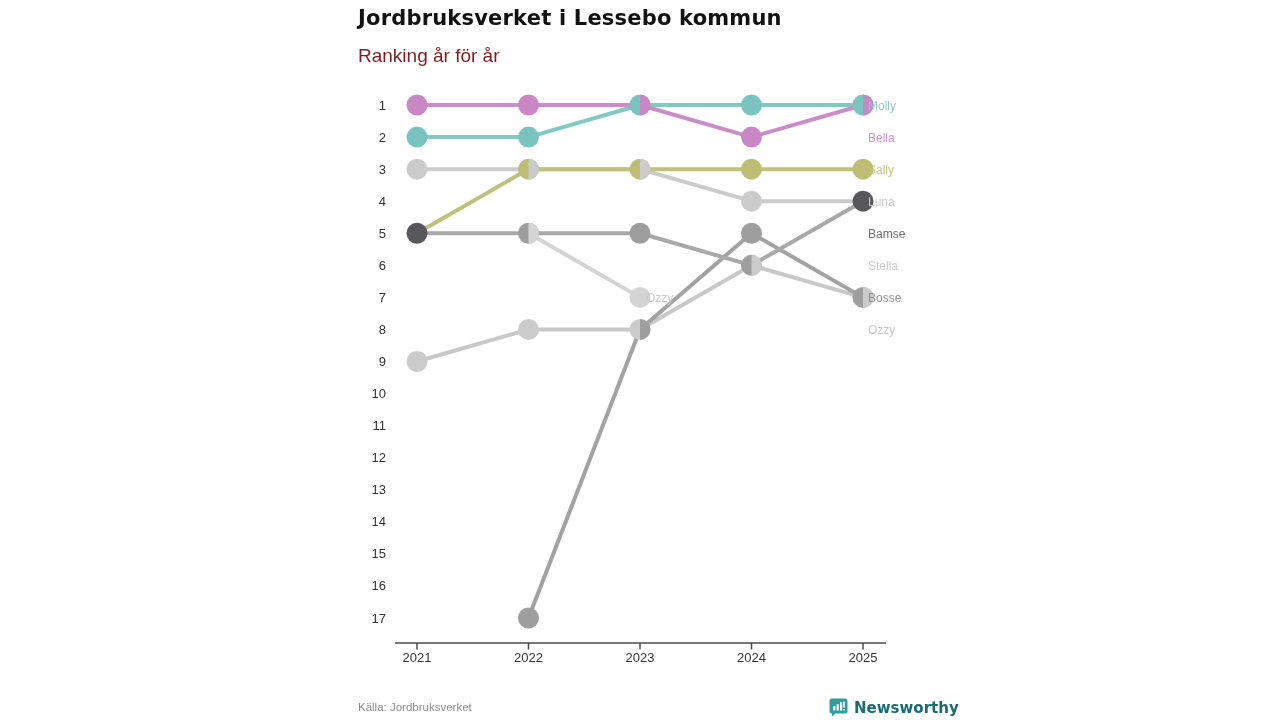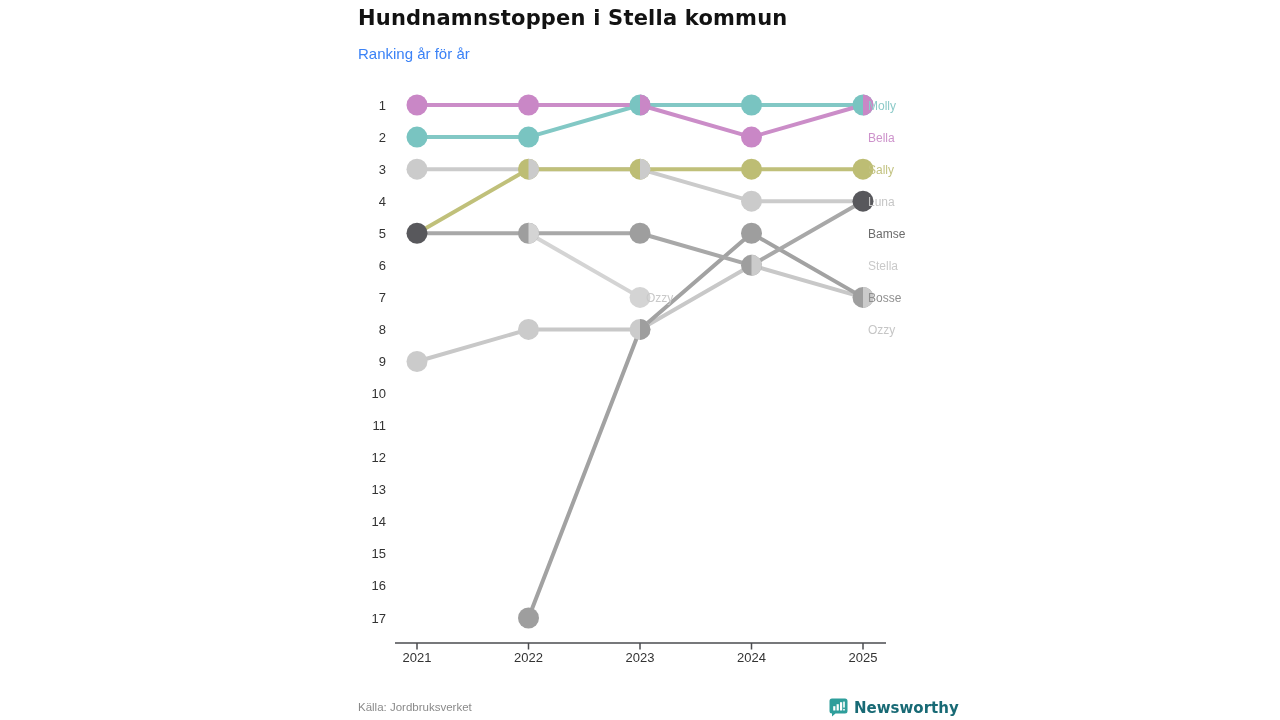--- a/index.html
+++ b/index.html
@@ -7,42 +7,42 @@
     width:1280px;height:720px;position:relative;overflow:hidden;
     background:#ffffff;font-family:"Liberation Sans",sans-serif;
   }
   .title{
     position:absolute;left:358px;top:6px;
     font-size:21px;font-weight:700;color:#121212;letter-spacing:.2px;
     font-family:"DejaVu Sans","Liberation Sans",sans-serif;
   }
   .subtitle{
     position:absolute;left:358px;top:45px;
-    font-size:15px;color:#3b82f6;
+    font-size:19px;color:#7f1d1d;
   }
   #chart{position:absolute;left:0;top:0}
   .xtick,.ytick{font-size:13px;fill:#333333;font-family:"Liberation Sans",sans-serif}
   .endlabel{font-size:12px;font-family:"Liberation Sans",sans-serif}
   .source{
     position:absolute;left:358px;top:701px;
     font-size:11.5px;color:#8a8a8a;text-align:right;
   }
   .brand{
     position:absolute;left:821px;top:698px;
     display:flex;align-items:center;gap:6px;cursor:pointer;padding-left:8px;
   }
   .brand-text{
     font-size:15px;font-weight:600;color:#186a75;
     font-family:"DejaVu Sans","Liberation Sans",sans-serif;
   }
 </style>
 </head>
 <body>
 
-<div class="title">Hundnamnstoppen i Stella kommun</div>
+<div class="title">Jordbruksverket i Lessebo kommun</div>
 <div class="subtitle">Ranking år för år</div>
 
 <svg id="chart" width="1280" height="720" viewBox="0 0 1280 720">
     <line x1="395" y1="643" x2="886" y2="643" stroke="#4a4b4f" stroke-width="1.5"></line>
     <line x1="417" y1="643" x2="417" y2="649.5" stroke="#4a4b4f" stroke-width="1.5"></line>
     <text x="417" y="662" text-anchor="middle" class="xtick">2021</text>
     <line x1="528.5" y1="643" x2="528.5" y2="649.5" stroke="#4a4b4f" stroke-width="1.5"></line>
     <text x="528.5" y="662" text-anchor="middle" class="xtick">2022</text>
     <line x1="640" y1="643" x2="640" y2="649.5" stroke="#4a4b4f" stroke-width="1.5"></line>
     <text x="640" y="662" text-anchor="middle" class="xtick">2023</text>

